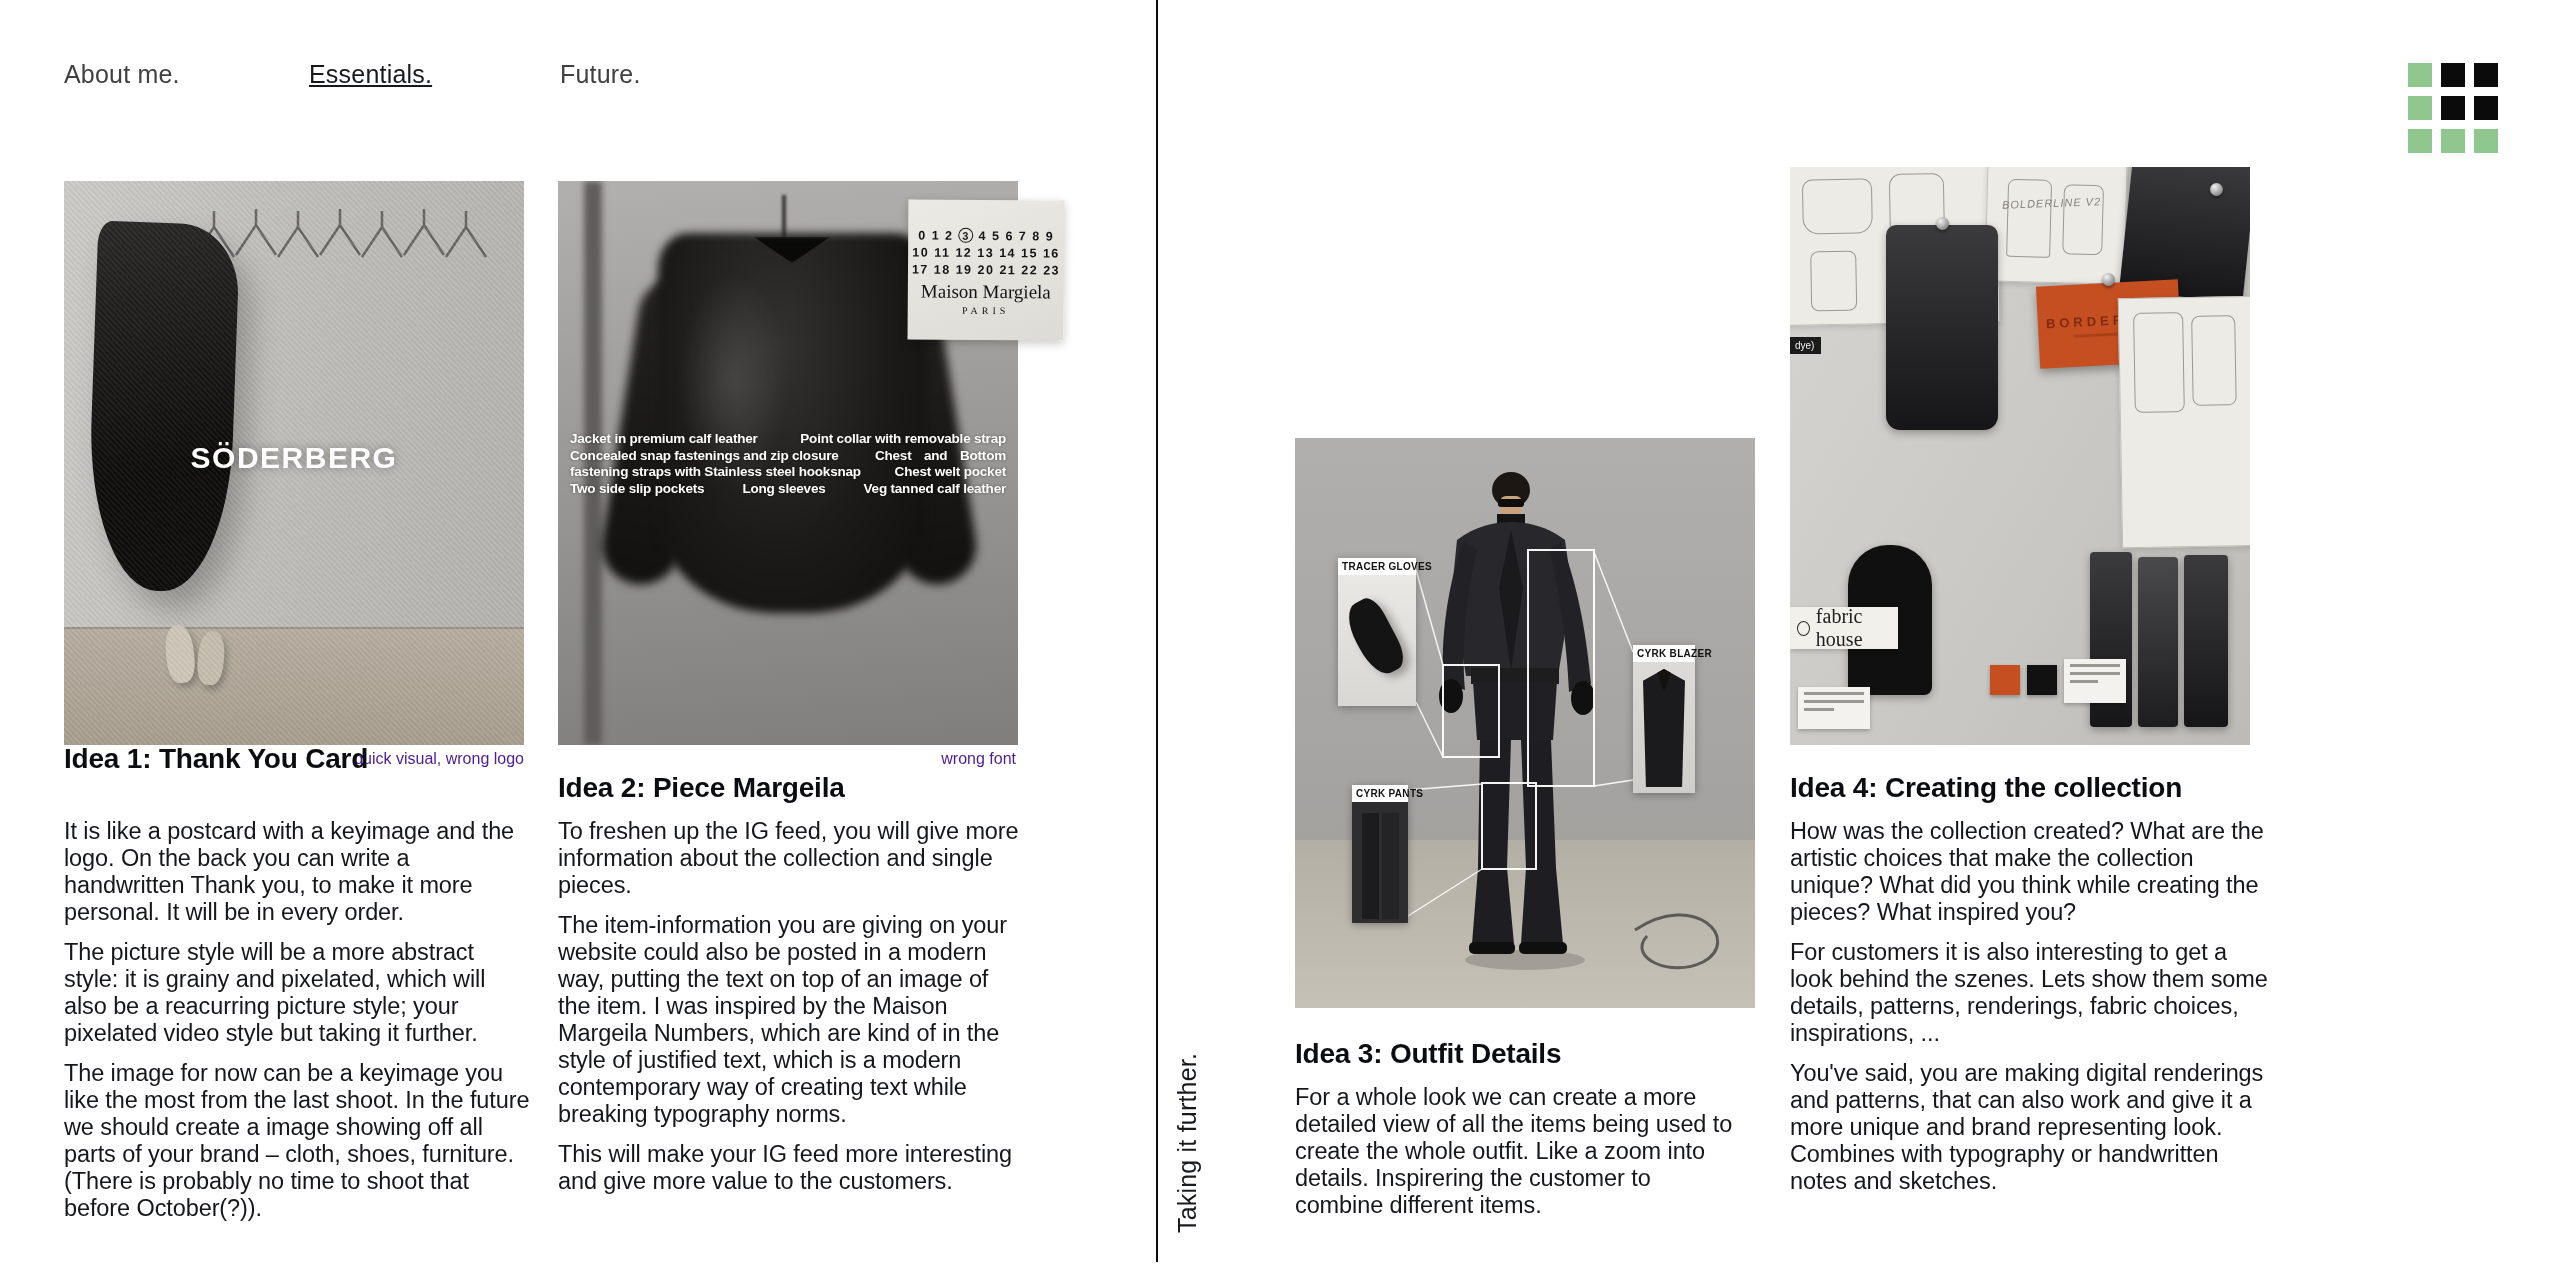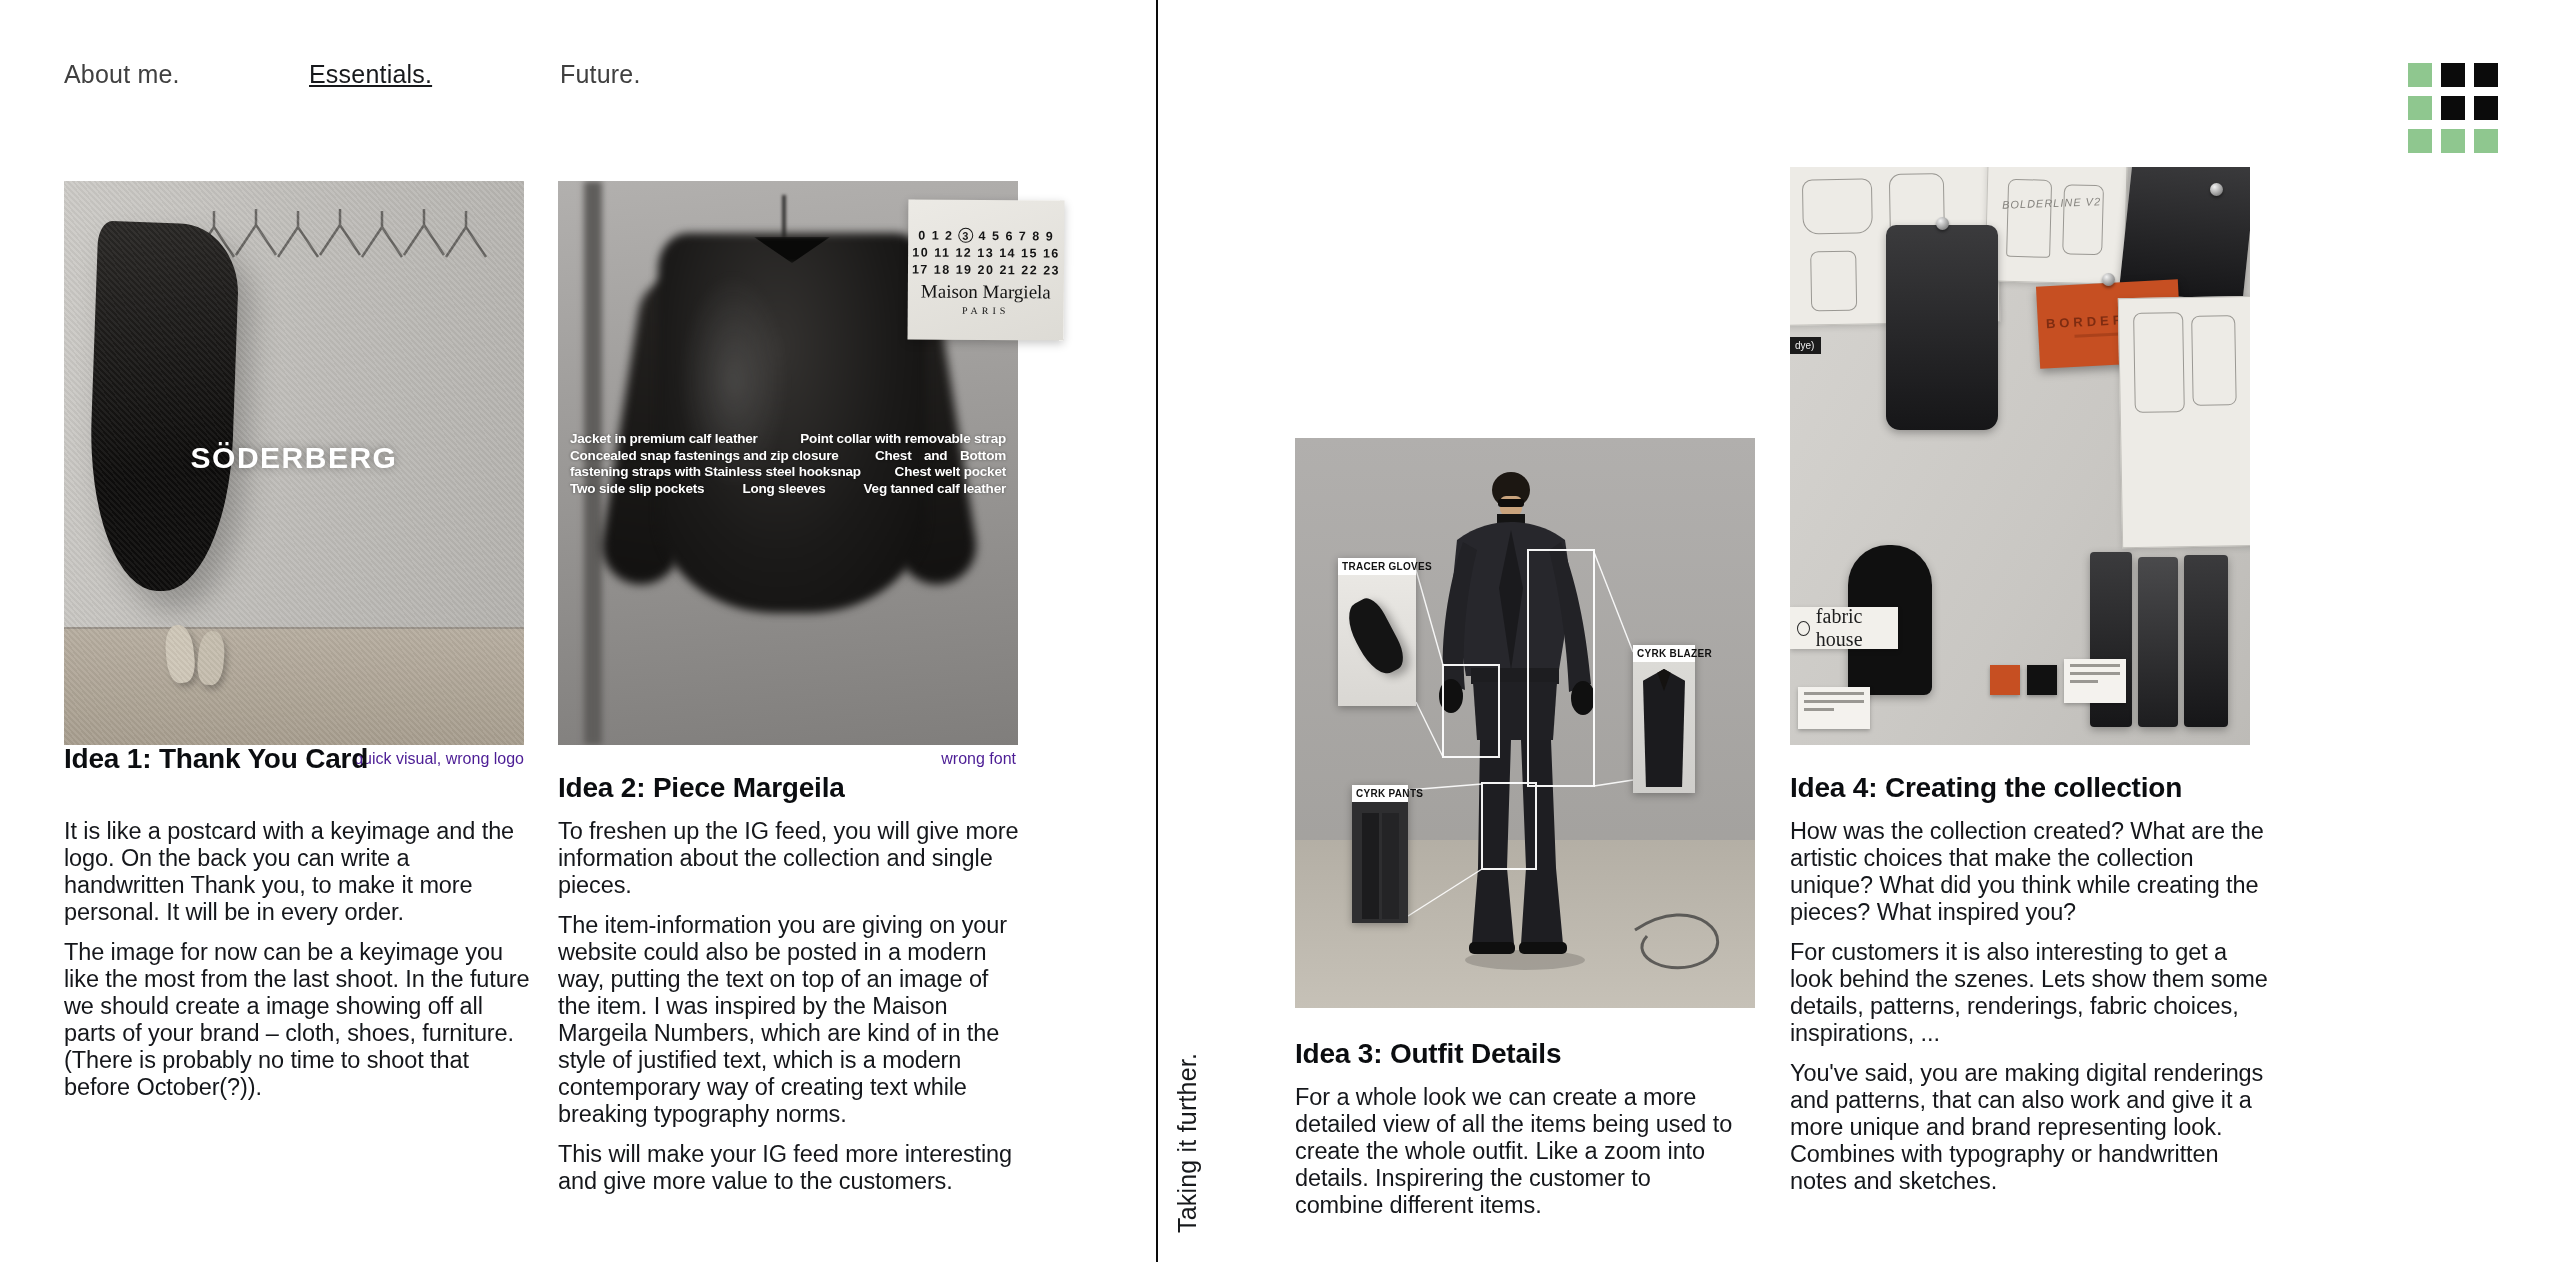--- a/index.html
+++ b/index.html
@@ -164,20 +164,21 @@
     <div class="carpet"></div>
     <div class="boot1"></div>
     <div class="boot2"></div>
     <div class="grain"></div>
     <div class="brand">SÖDERBERG</div>
   </div>
   <div class="caption cap1">quick visual, wrong logo</div>
   <div class="h-idea h1">Idea 1: Thank You Card</div>
   <div class="body-col t1">
     <p>It is like a postcard with a keyimage and the logo. On the back you can write a handwritten Thank you, to make it more personal. It will be in every order.</p>
+    <p>The picture style will be a more abstract style: it is grainy and pixelated, which will also be a reacurring picture style; your pixelated video style but taking it further.</p>
     <p>The image for now can be a keyimage you like the most from the last shoot. In the future we should create a image showing off all parts of your brand – cloth, shoes, furniture. (There is probably no time to shoot that before October(?)).</p>
   </div>
 
   <div class="img2">
     <div class="pipe"></div>
     <div class="hook"></div>
     <div class="sleeveL"></div>
     <div class="sleeveR"></div>
     <div class="jbody"></div>
     <div class="collar"></div>

